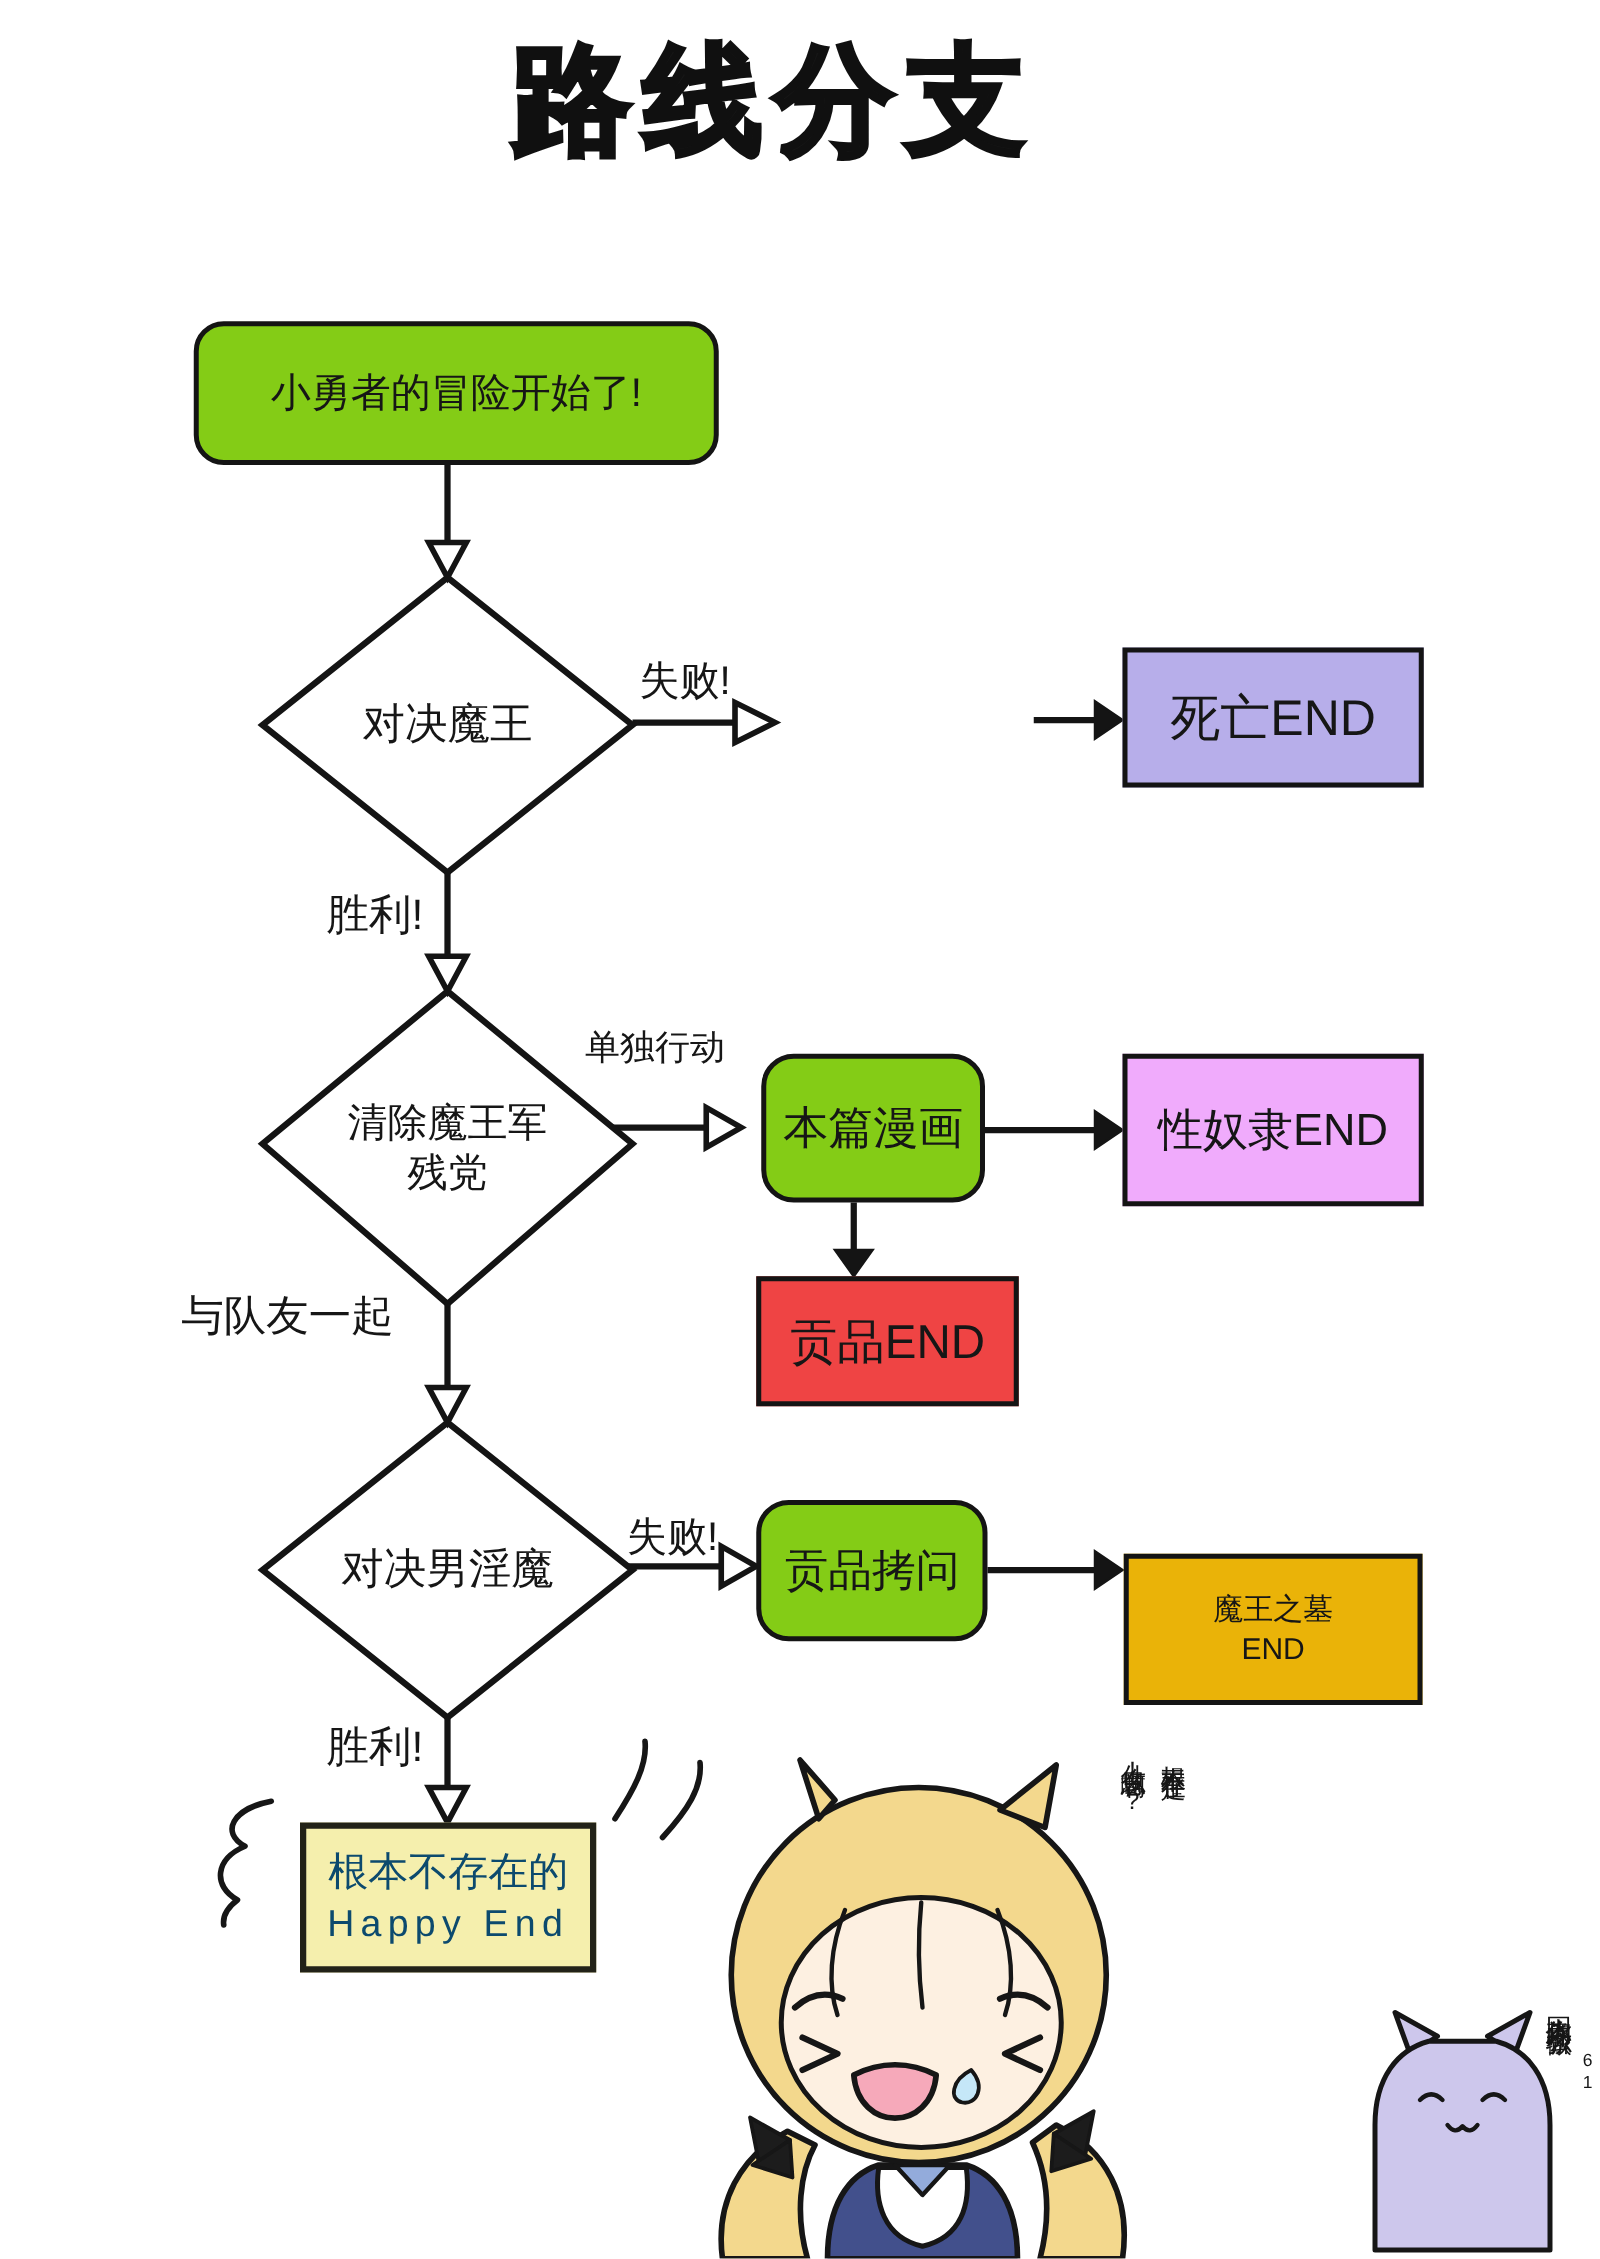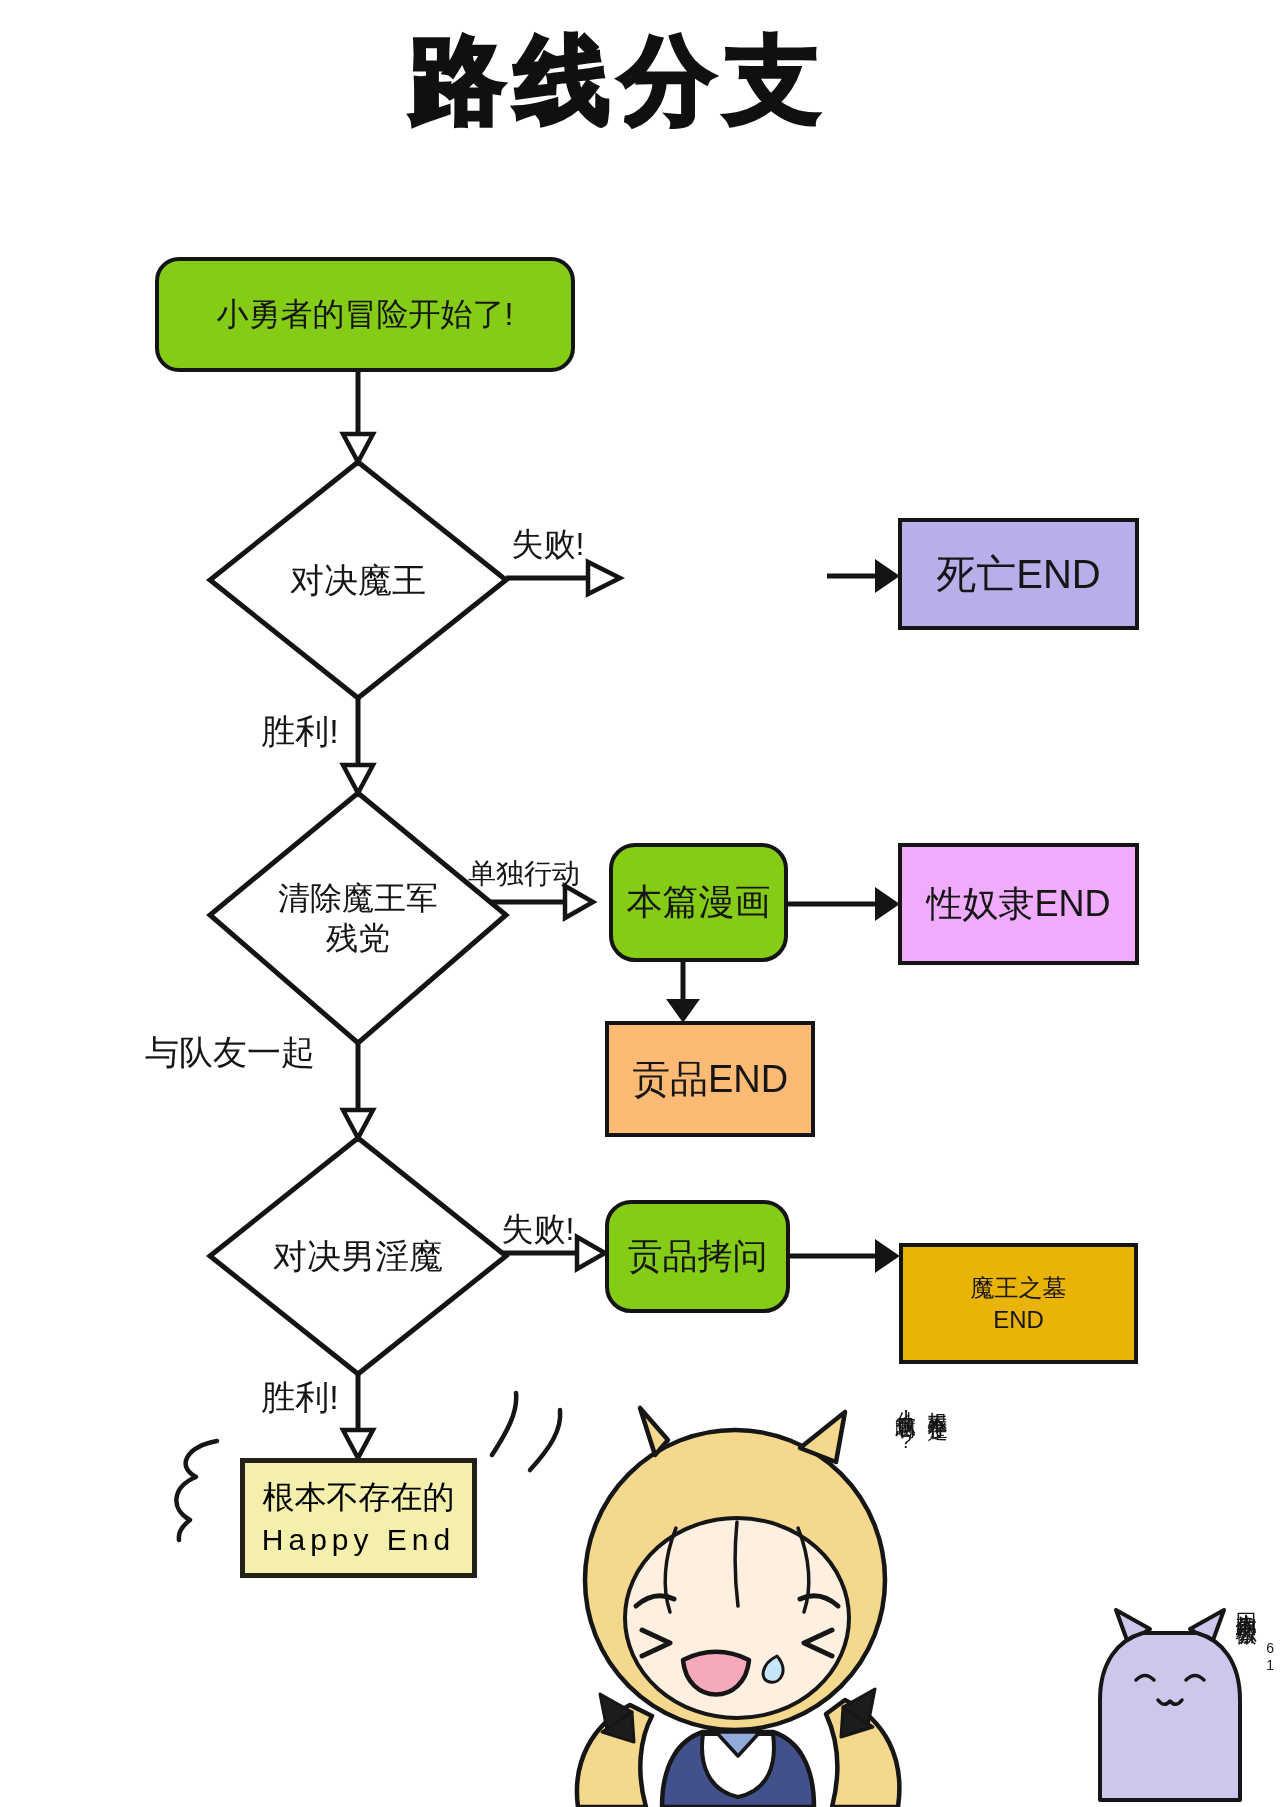--- a/index.html
+++ b/index.html
@@ -8,21 +8,21 @@
   .abs{position:absolute;}
   .ctr{display:flex;align-items:center;justify-content:center;text-align:center;}
   .title{left:620px;top:18px;transform:translateX(-50%);font-size:95px;font-weight:900;
          letter-spacing:10px;-webkit-text-stroke:4px #101010;white-space:nowrap;}
   .node{border:4px solid #141414;background:#84cc16;box-sizing:border-box;}
   .round{border-radius:26px;}
   .endbox{border:4px solid #141414;box-sizing:border-box;}
   .dlabel{transform:translate(-50%,-50%);white-space:nowrap;font-size:34px;line-height:1.25;text-align:center;}
   .elabel{transform:translate(-50%,-50%);white-space:nowrap;font-size:32px;}
   .vtext{writing-mode:vertical-rl;text-orientation:upright;letter-spacing:2px;line-height:1.15;}
-  .happy{border:5px solid #222218;color:#000000;}
+  .happy{border:5px solid #222218;color:#0c4a6e;}
   svg{position:absolute;left:0;top:0;}
 </style>
 </head>
 <body>
 
 <div id="page">
 
   <svg width="1280" height="1807" viewBox="0 0 1280 1807">
     <g stroke="#141414" stroke-width="5" fill="none">
       <line x1="358" y1="372" x2="358" y2="434"></line>
@@ -67,39 +67,39 @@
 
   <div class="abs dlabel" style="left:358px;top:580px;">对决魔王</div>
   <div class="abs dlabel" style="left:358px;top:918px;font-size:32px;">
     <div>清除魔王军</div>
     <div>残党</div>
   </div>
   <div class="abs dlabel" style="left:358px;top:1256px;">对决男淫魔</div>
 
   <div class="abs elabel" style="left:548px;top:545px;">失败!</div>
   <div class="abs elabel" style="left:300px;top:732px;font-size:34px;">胜利!</div>
-  <div class="abs elabel" style="left:524px;top:874px;font-size:28px;text-align:right;">单独行动</div>
+  <div class="abs elabel" style="left:524px;top:838px;font-size:28px;text-align:right;">单独行动</div>
   <div class="abs elabel" style="left:230px;top:1053px;font-size:34px;">与队友一起</div>
   <div class="abs elabel" style="left:538px;top:1230px;">失败!</div>
   <div class="abs elabel" style="left:300px;top:1398px;font-size:34px;">胜利!</div>
 
   <div class="abs node round ctr" style="left:593px;top:843px;width:179px;height:119px;font-size:36px;margin-left:16px;">
     <span>本篇漫画</span>
   </div>
   <div class="abs endbox ctr" style="left: 898px; top: 518px; width: 241px; height: 112px; font-size: 40px; background-color: rgb(183, 174, 234);">
     <span>死亡END</span>
   </div>
 
   <div class="abs node round ctr" style="left:605px;top:1200px;width:185px;height:113px;font-size:35px;">
     <span>贡品拷问</span>
   </div>
   <div class="abs endbox ctr" style="left: 898px; top: 843px; width: 241px; height: 122px; font-size: 36px; background-color: #f0abfc;">
     <span>性奴隶END</span>
   </div>
-  <div class="abs endbox ctr" style="left: 605px; top: 1021px; width: 210px; height: 116px; font-size: 38px; background-color: #fdba74; text-align: right;">
+  <div class="abs endbox ctr" style="left: 605px; top: 1021px; width: 210px; height: 104px; font-size: 38px; background-color: #ef4444; text-align: right;">
     <span>贡品END</span>
   </div>
   <div class="abs endbox ctr" style="left: 899px; top: 1196px; width: 239px; height: 121px; font-size: 24px; line-height: 1.3; background-color: #eab308; margin-top: 47px;">
     <div>
       <div>魔王之墓</div>
       <div>END</div>
     </div>
   </div>
 
   <div class="abs endbox ctr happy" style="left: 240px; top: 1458px; width: 237px; height: 120px; font-size: 32px; line-height: 1.4; background-color: rgb(245, 239, 173);">

